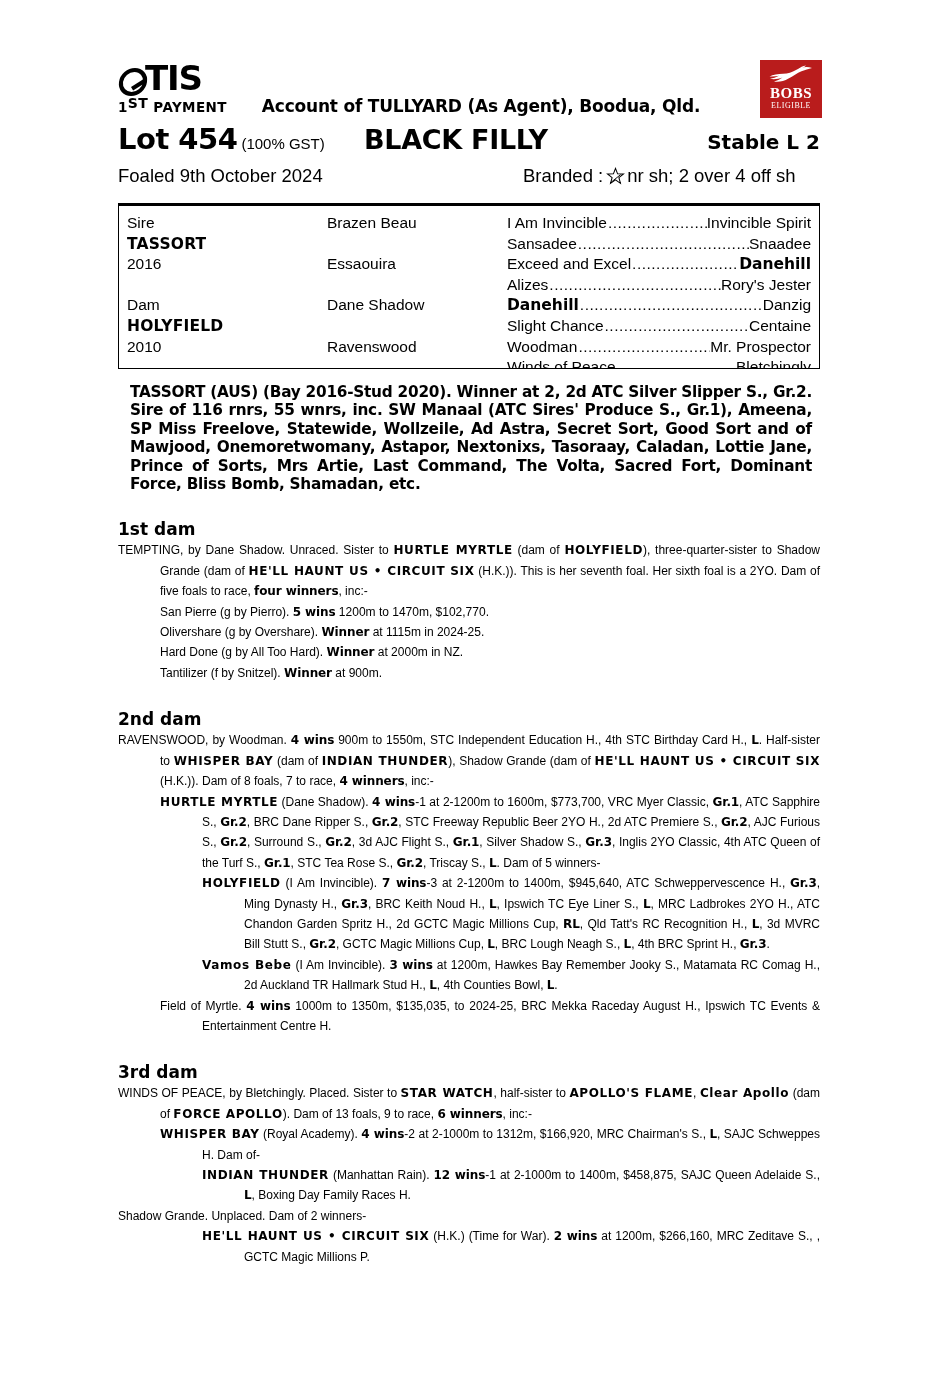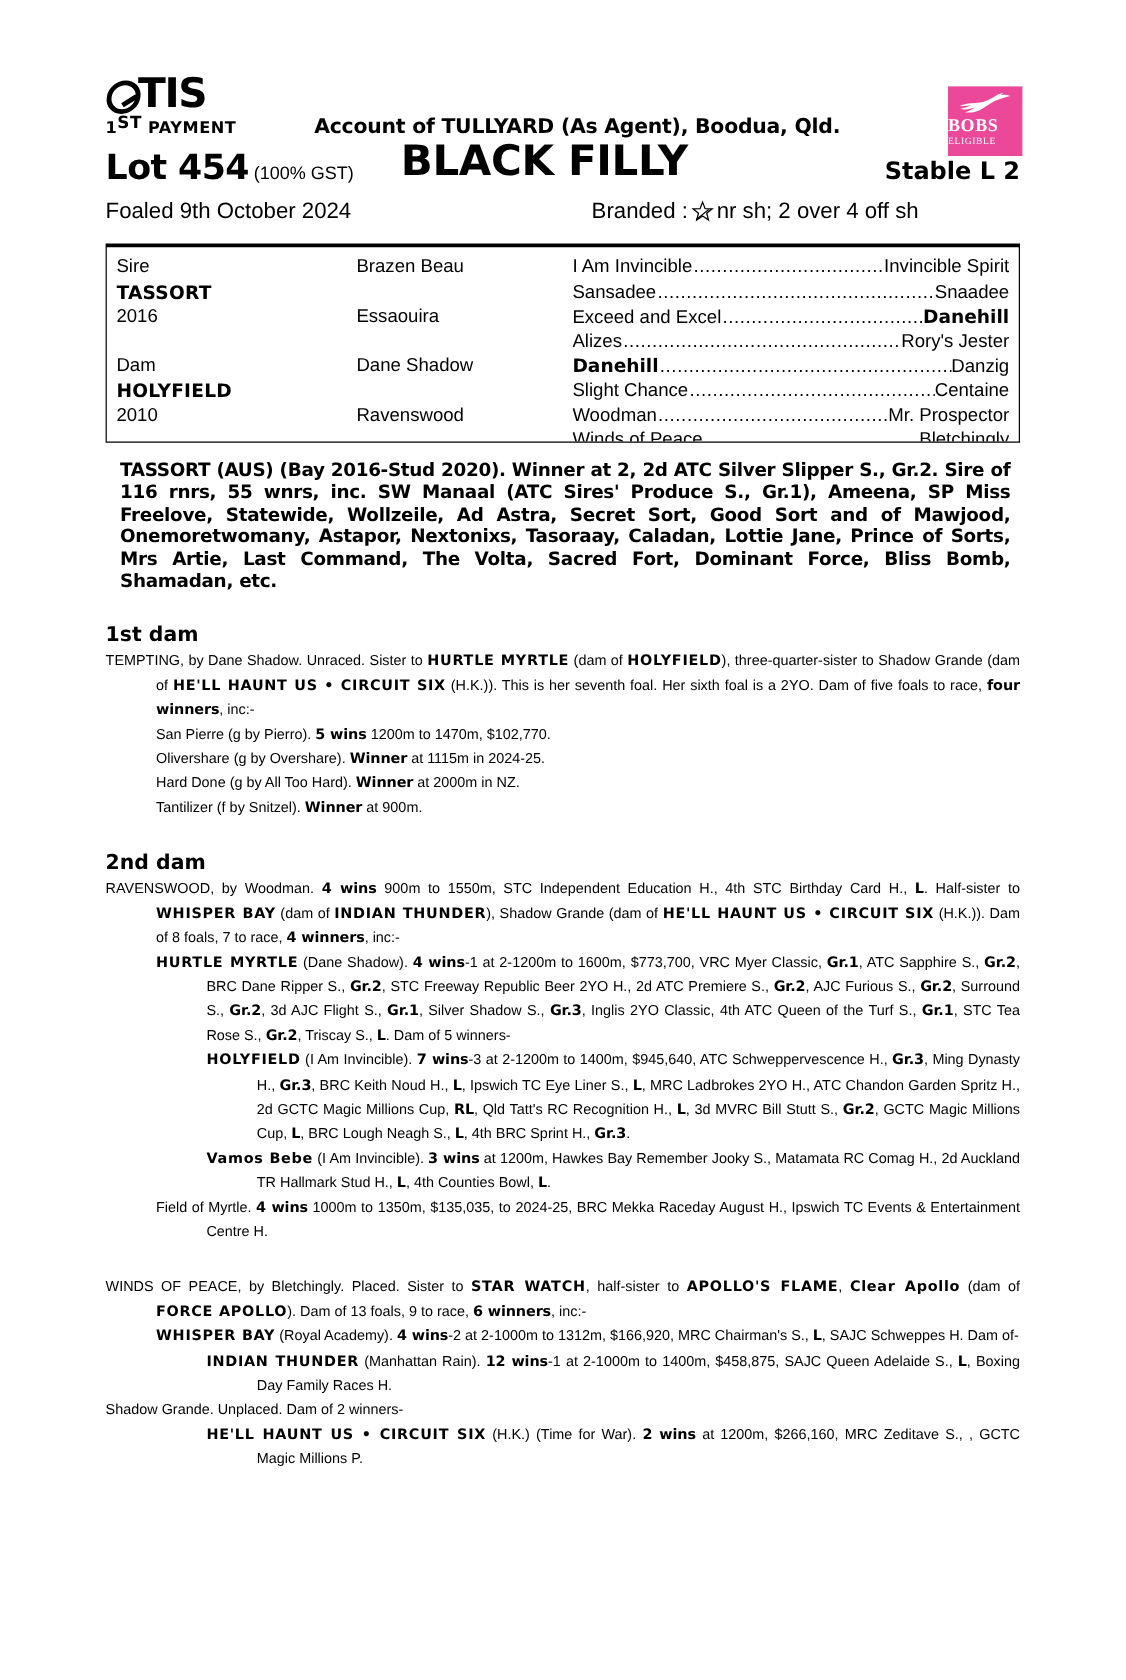--- a/index.html
+++ b/index.html
@@ -13,21 +13,21 @@
     height: 1400px;
     font-family: "Liberation Sans", sans-serif;
     color: #000000;
     -webkit-font-smoothing: antialiased;
   }
   .page {
     position: relative;
     width: 938px;
     height: 1366px;
     box-sizing: border-box;
-    padding: 0 88px;
+    padding: 0 118px;
   }
 
   
   .header {
     position: relative;
     padding-top: 62px;
   }
   .otis-logo {
     position: absolute;
     left: 0;
@@ -86,26 +86,26 @@
     font-weight: bold;
     font-family: "DejaVu Sans", sans-serif;
     letter-spacing: -0.2px;
     padding-top: 34px;
     padding-left: 24px;
   }
 
   .bobs {
     position: absolute;
     right: -2px;
-    top: 72px;
+    top: 60px;
     width: 62px;
     height: 58px;
-    background: #ec4899;
+    background: #b91c1c;
     color: #fff;
-    text-align: left;
+    text-align: center;
     overflow: hidden;
   }
   .bobs .horse {
     display: block;
     margin: 5px auto 0;
   }
   .bobs .bobs-name {
     font-family: "Liberation Serif", serif;
     font-size: 15px;
     font-weight: bold;
@@ -141,21 +141,21 @@
   }
   .gst {
     font-size: 15px;
     font-family: "Liberation Sans", sans-serif;
     margin-left: 4px;
   }
   .lot-center {
     position: absolute;
     left: 246px;
     bottom: 1px;
-    font-size: 35px;
+    font-size: 27px;
     font-weight: bold;
     font-family: "DejaVu Sans", sans-serif;
     letter-spacing: -0.3px;
     white-space: nowrap;
   }
   .lot-right {
     position: absolute;
     right: 0;
     bottom: 2px;
     font-size: 20px;
@@ -388,20 +388,21 @@
     <div class="para hang1">RAVENSWOOD, by Woodman. <b>4 wins</b> 900m to 1550m, STC Independent Education H., 4th STC Birthday Card H., <b>L</b>. Half-sister to <b class="nm">WHISPER BAY</b> (dam of <b class="nm">INDIAN THUNDER</b>), Shadow Grande (dam of <b class="nm">HE'LL HAUNT US • CIRCUIT SIX</b> (H.K.)). Dam of 8 foals, 7 to race, <b>4 winners</b>, inc:-</div>
     <div>
         <div class="para hang2"><b class="nm">HURTLE MYRTLE</b> (Dane Shadow). <b>4 wins</b>-1 at 2-1200m to 1600m, $773,700, VRC Myer Classic, <b>Gr.1</b>, ATC Sapphire S., <b>Gr.2</b>, BRC Dane Ripper S., <b>Gr.2</b>, STC Freeway Republic Beer 2YO H., 2d ATC Premiere S., <b>Gr.2</b>, AJC Furious S., <b>Gr.2</b>, Surround S., <b>Gr.2</b>, 3d AJC Flight S., <b>Gr.1</b>, Silver Shadow S., <b>Gr.3</b>, Inglis 2YO Classic, 4th ATC Queen of the Turf S., <b>Gr.1</b>, STC Tea Rose S., <b>Gr.2</b>, Triscay S., <b>L</b>. Dam of 5 winners-</div>
         <div class="para hang3"><b class="nm">HOLYFIELD</b> (I Am Invincible). <b>7 wins</b>-3 at 2-1200m to 1400m, $945,640, ATC Schweppervescence H., <b>Gr.3</b>, Ming Dynasty H., <b>Gr.3</b>, BRC Keith Noud H., <b>L</b>, Ipswich TC Eye Liner S., <b>L</b>, MRC Ladbrokes 2YO H., ATC Chandon Garden Spritz H., 2d GCTC Magic Millions Cup, <b>RL</b>, Qld Tatt's RC Recognition H., <b>L</b>, 3d MVRC Bill Stutt S., <b>Gr.2</b>, GCTC Magic Millions Cup, <b>L</b>, BRC Lough Neagh S., <b>L</b>, 4th BRC Sprint H., <b>Gr.3</b>.</div>
         <div class="para hang3"><b class="nm">Vamos Bebe</b> (I Am Invincible). <b>3 wins</b> at 1200m, Hawkes Bay Remember Jooky S., Matamata RC Comag H., 2d Auckland TR Hallmark Stud H., <b>L</b>, 4th Counties Bowl, <b>L</b>.</div>
         <div class="para hang2">Field of Myrtle. <b>4 wins</b> 1000m to 1350m, $135,035, to 2024-25, BRC Mekka Raceday August H., Ipswich TC Events &amp; Entertainment Centre H.</div>
       </div>
   </div>
 
   <div class="dam-section">
+    <div class="dam-head">3rd dam</div>
     <div class="para hang1">WINDS OF PEACE, by Bletchingly. Placed. Sister to <b class="nm">STAR WATCH</b>, half-sister to <b class="nm">APOLLO'S FLAME</b>, <b class="nm">Clear Apollo</b> (dam of <b class="nm">FORCE APOLLO</b>). Dam of 13 foals, 9 to race, <b>6 winners</b>, inc:-</div>
     <div>
         <div class="para hang2"><b class="nm">WHISPER BAY</b> (Royal Academy). <b>4 wins</b>-2 at 2-1000m to 1312m, $166,920, MRC Chairman's S., <b>L</b>, SAJC Schweppes H. Dam of-</div>
         <div class="para hang3"><b class="nm">INDIAN THUNDER</b> (Manhattan Rain). <b>12 wins</b>-1 at 2-1000m to 1400m, $458,875, SAJC Queen Adelaide S., <b>L</b>, Boxing Day Family Races H.</div>
         <div class="para flat0">Shadow Grande. Unplaced. Dam of 2 winners-</div>
         <div class="para hang3"><b class="nm">HE'LL HAUNT US • CIRCUIT SIX</b> (H.K.) (Time for War). <b>2 wins</b> at 1200m, $266,160, MRC Zeditave S., , GCTC Magic Millions P.</div>
       </div>
   </div>
 
 </div>

